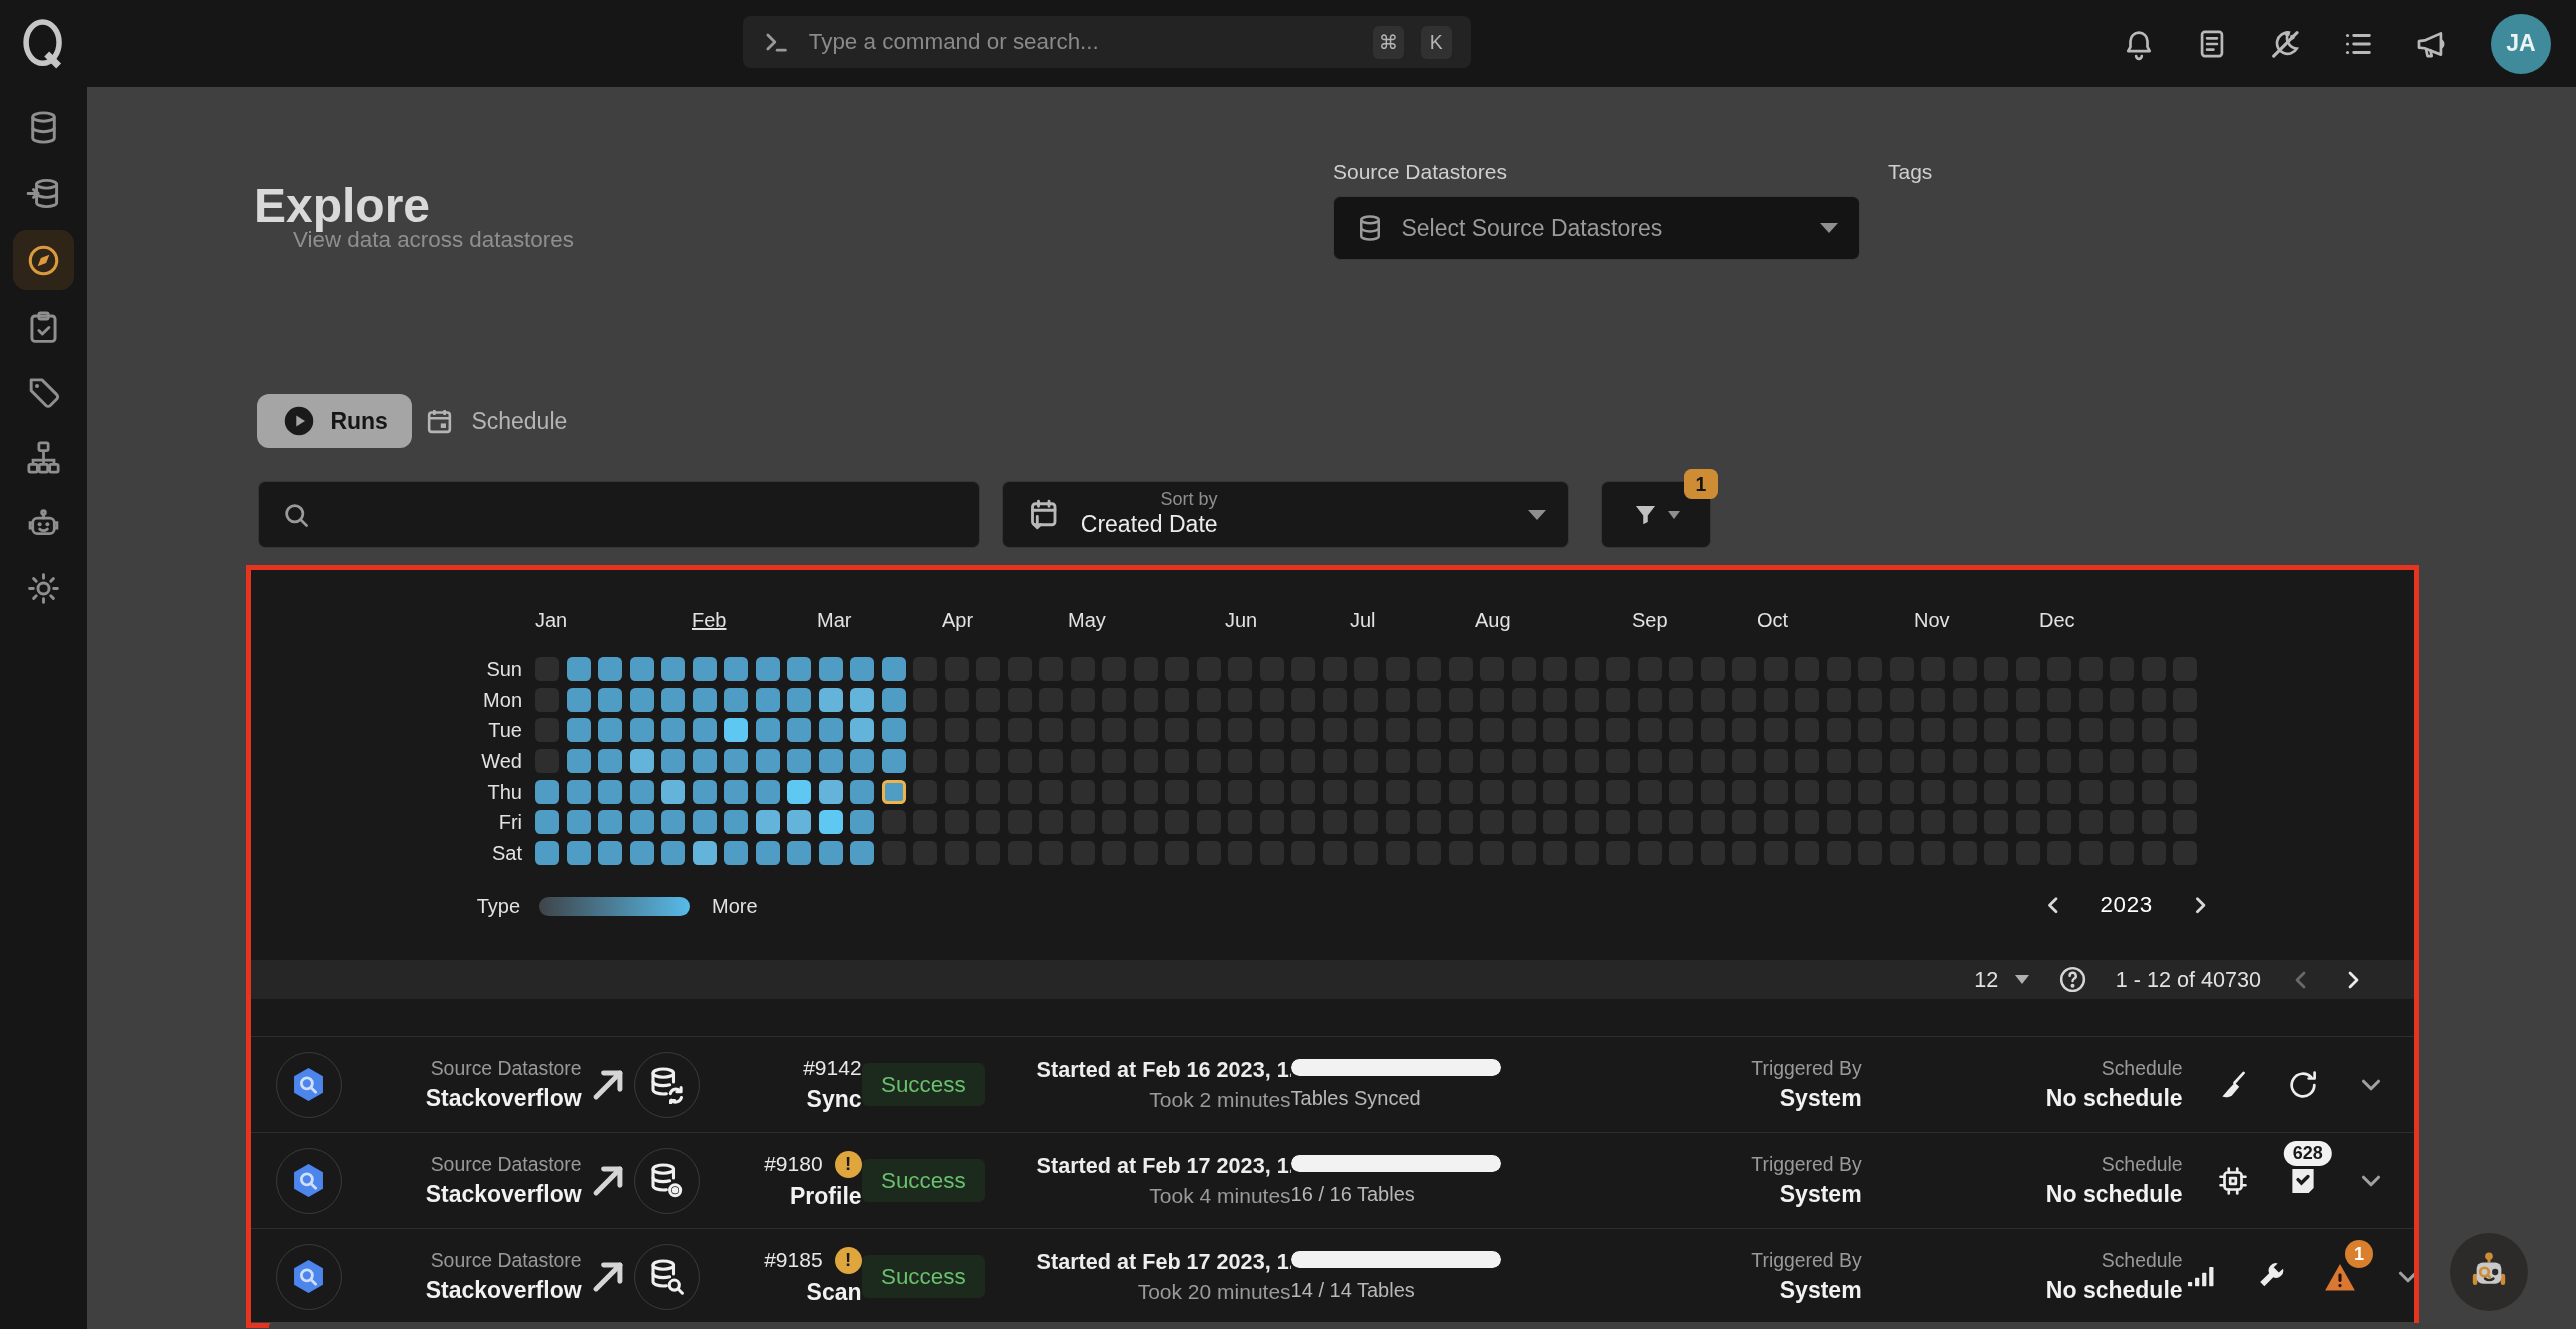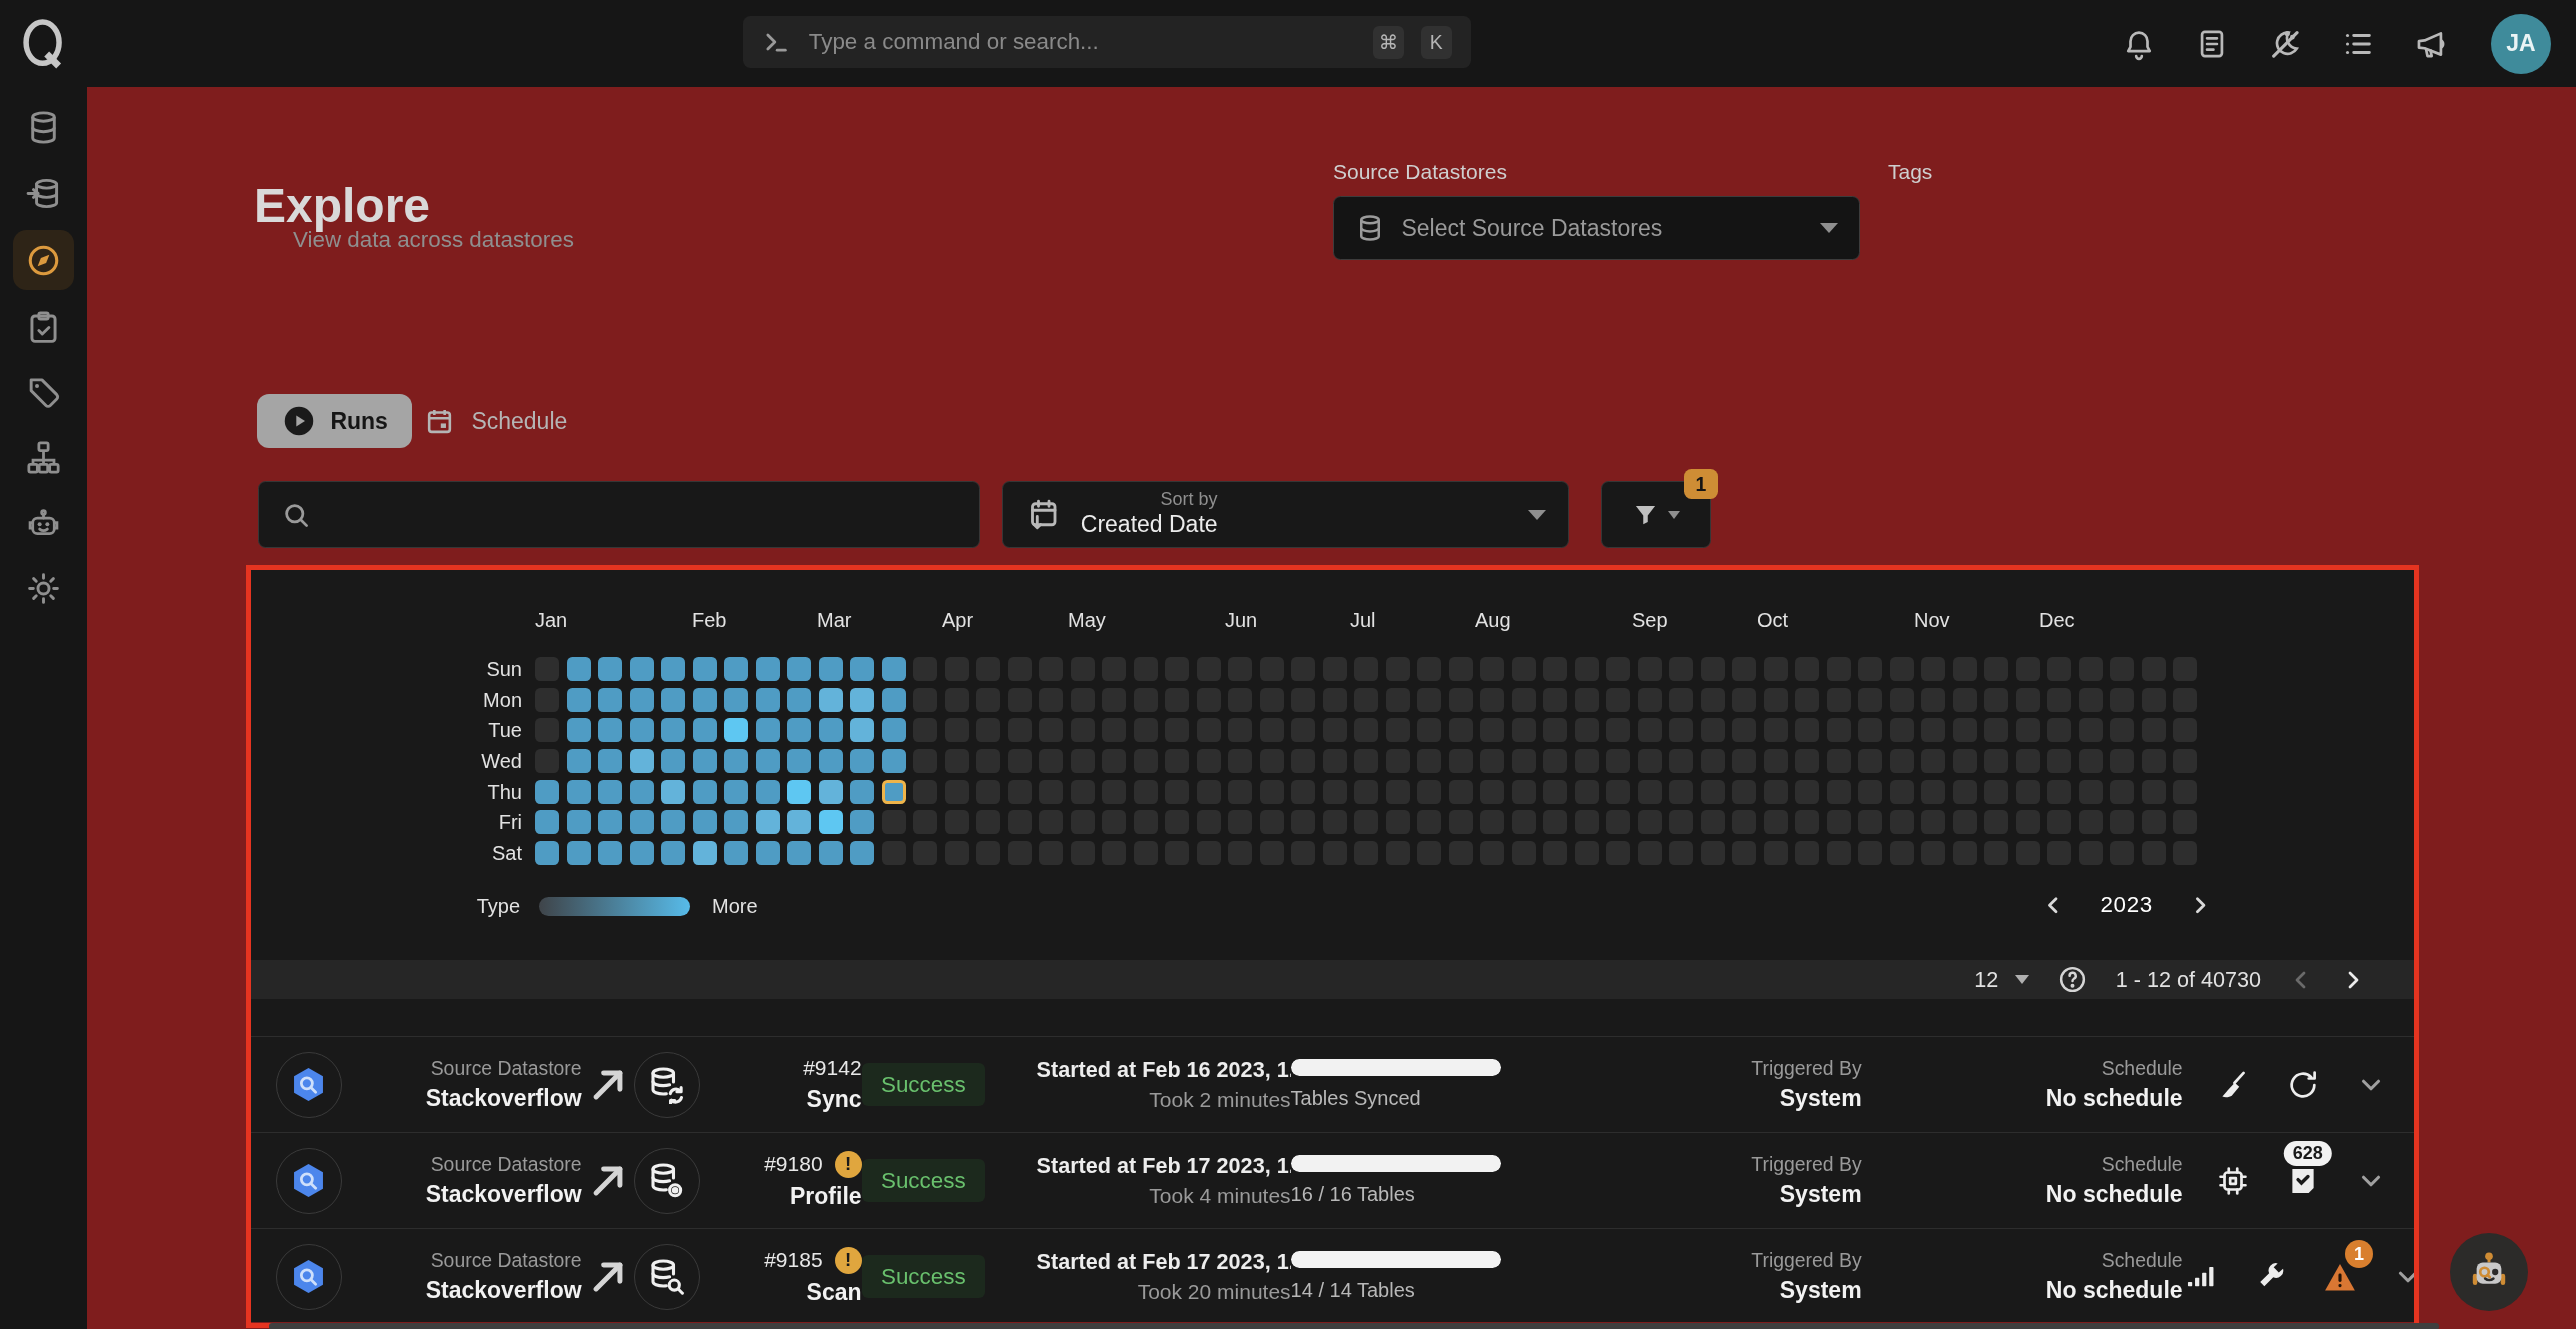--- a/index.html
+++ b/index.html
@@ -1,16 +1,16 @@
 <!DOCTYPE html>
 <html style="font-size:12px"><head>
 <meta charset="utf-8">
 <style>
   html,body{margin:0;padding:0;background:#0d0d0d;}
-  #app{position:relative;width:2576px;height:1330px;background:#7f1d1d;overflow:hidden;
+  #app{position:relative;width:2576px;height:1330px;background:#404040;overflow:hidden;
        font-family:"Liberation Sans",sans-serif;color:#f0f0f0;}
   .icon svg{width:100%;height:100%;display:block;}
 
   
   .topbar{position:absolute;left:0;top:0;width:100%;height:87px;background:#161616;}
   .logo{position:absolute;left:16.4px;top:15px;width:55px;height:57px;color:#c6c6c6;}
   .cmdbar{position:absolute;left:743px;top:16.4px;width:728px;height:52px;background:#232323;
           border-radius:7.5px;display:flex;align-items:center;gap:16.4px;padding:0 19.4px;box-sizing:border-box;}
   .cmdbar .term{width:28px;height:28px;color:#9a9a9a;flex:none;}
   .cmdbar input{flex:1;background:transparent;border:none;outline:none;color:#cfcfcf;
@@ -366,21 +366,21 @@
           <path d="M3.5 4.5h17L14 12.8v5.9l-4 2v-7.9z"></path>
         </svg>
     </span>
     <span class="caret"></span>
   </button>
   <span class="filter-badge">1</span>
 
   <section class="panel">
     <div class="hm-months">
         <span style="left: 0px;">Jan</span>
-        <span style="left: 157px;">Feb</span>
+        <span style="left: 157px; text-decoration: underline;">Feb</span>
         <span style="left: 282px;">Mar</span>
         <span style="left: 407px;">Apr</span>
         <span style="left: 533px;">May</span>
         <span style="left: 690px;">Jun</span>
         <span style="left: 815px;">Jul</span>
         <span style="left: 940px;">Aug</span>
         <span style="left: 1097px;">Sep</span>
         <span style="left: 1222px;">Oct</span>
         <span style="left: 1379px;">Nov</span>
         <span style="left: 1504px;">Dec</span>

